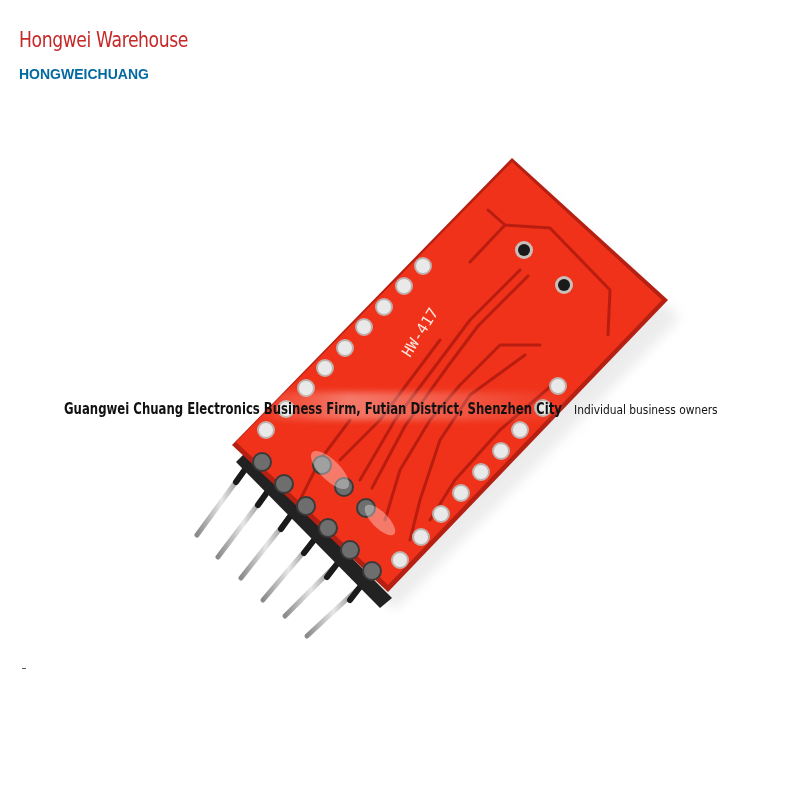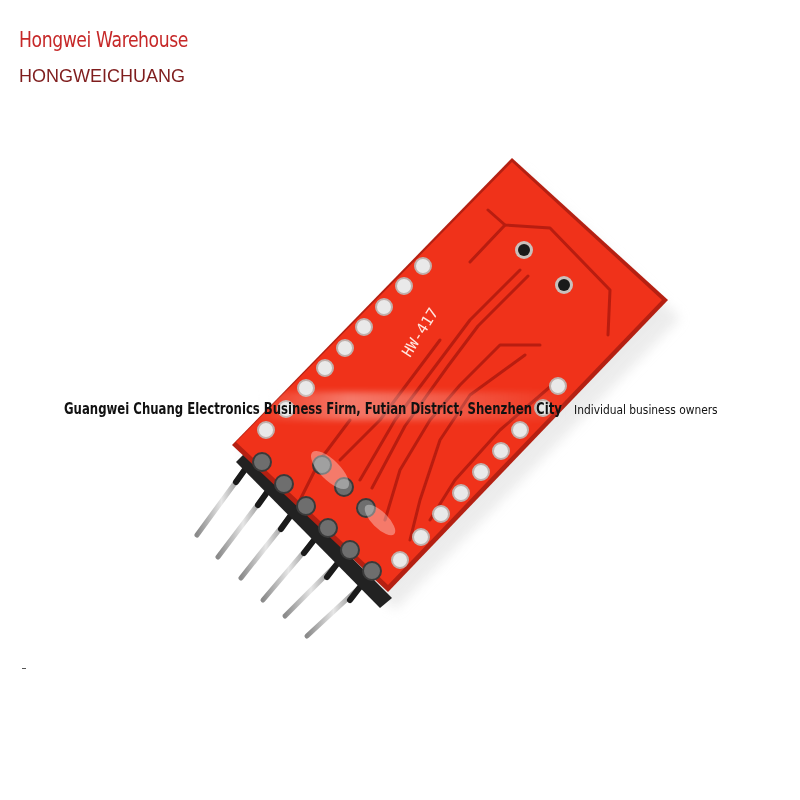--- a/index.html
+++ b/index.html
@@ -1,19 +1,19 @@
 <!DOCTYPE html>
 <html><head>
 <meta charset="utf-8">
 <style>
   html, body { margin:0; padding:0; }
   body { width:800px; height:800px; background:#ffffff; position:relative; overflow:hidden; font-family:"Liberation Sans", sans-serif; }
   .photo { position:absolute; left:0; top:0; width:800px; height:800px; }
   .brand-title { position:absolute; left:19px; top:28px; font-family:"DejaVu Sans", sans-serif; font-size:21px; color:#c62828; letter-spacing:-0.5px; transform:scaleX(0.82); transform-origin:left top; white-space:nowrap; }
-  .brand-sub { position:absolute; left:19px; top:66px; font-family:"Liberation Sans", sans-serif; font-weight:normal; font-size:18px; color:#7f1d1d; white-space:nowrap; }
+  .brand-sub { position:absolute; left:19px; top:66px; font-family:"Liberation Sans", sans-serif; font-weight:bold; font-size:14px; color:#0369a1; white-space:nowrap; }
   .watermark { position:absolute; top:400px; font-family:"DejaVu Sans", sans-serif; color:#111; white-space:nowrap; transform-origin:left top; }
   .wm-left { left:64px; font-size:15px; font-weight:bold; transform:scaleX(0.78); }
   .wm-right { left:574px; font-size:13px; transform:scaleX(0.82); top:402px; }
   .blurband { position:absolute; left:250px; top:392px; width:330px; height:28px; background:linear-gradient(90deg, rgba(255,255,255,0) 0%, rgba(255,255,255,0.35) 30%, rgba(255,255,255,0.2) 60%, rgba(255,255,255,0) 100%); filter:blur(3px); }
   .dot { position:absolute; left:22px; top:668px; width:4px; height:1px; background:#555; }
 </style>
 </head>
 <body>
 
 <svg class="photo" viewBox="0 0 800 800" xmlns="http://www.w3.org/2000/svg">

